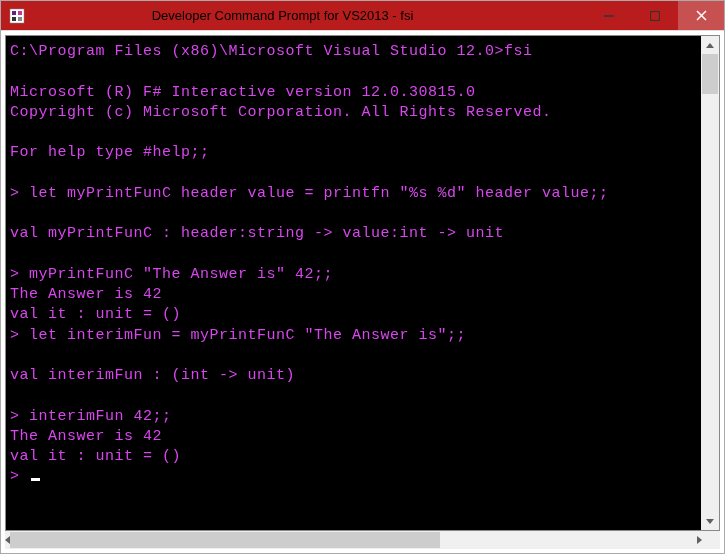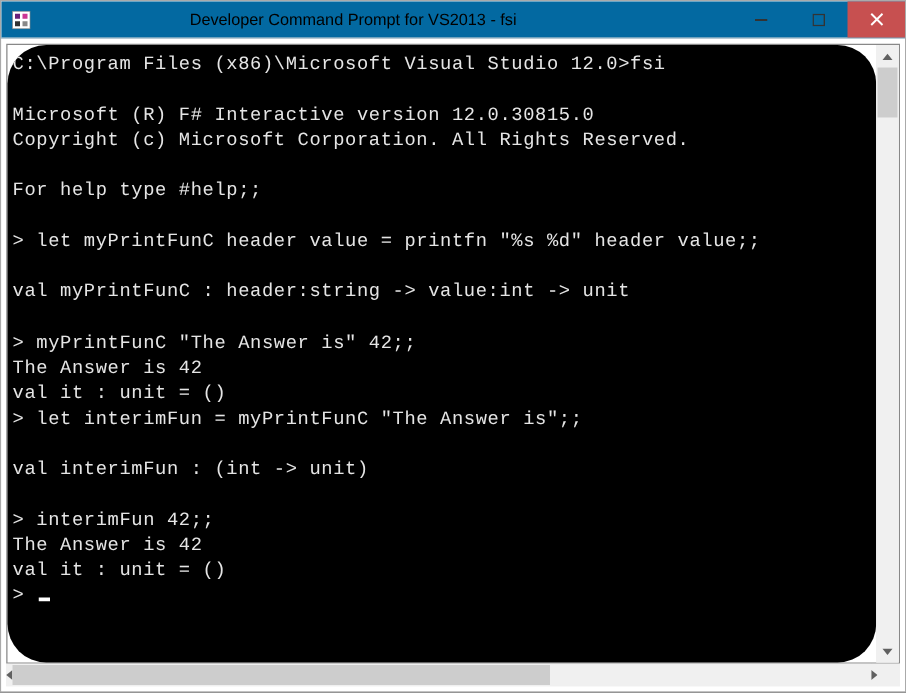--- a/index.html
+++ b/index.html
@@ -13,21 +13,21 @@
   }
   .window {
     width: 100%;
     height: 100%;
     display: flex;
     flex-direction: column;
     background: #fff;
   }
   .titlebar {
     height: 30px;
-    background: #0369a1;
+    background: #b91c1c;
     display: flex;
     align-items: center;
     border-bottom: 1px solid #ddd;
     padding-left: 8px;
     flex-shrink: 0;
   }
   .app-icon {
     width: 16px;
     height: 16px;
     margin-right: 4px;
@@ -69,29 +69,28 @@
   }
   .terminal-wrap {
     flex: 1;
     display: flex;
     min-height: 0;
     border: 1px solid #888;
   }
   .terminal {
     flex: 1;
     background: #000;
-    color: #e5e5e5;
+    color: #d946ef;
     font-family: "Consolas", "Courier New", monospace;
     font-size: 15px;
     line-height: 1.35;
     padding: 6px 4px;
     white-space: pre;
     overflow: hidden;
     letter-spacing: 0.5px;
-    border-radius: 31px;
   }
   .cursor {
     display: inline-block;
     width: 9px;
     height: 3px;
     background: #fff;
     vertical-align: -1px;
     margin-left: 2px;
   }
   .vscroll {

